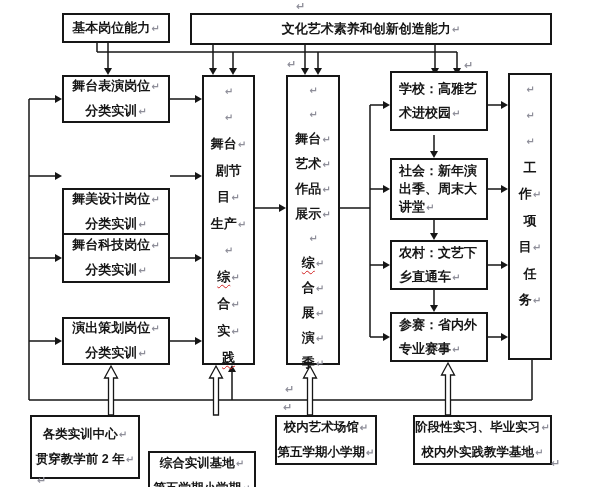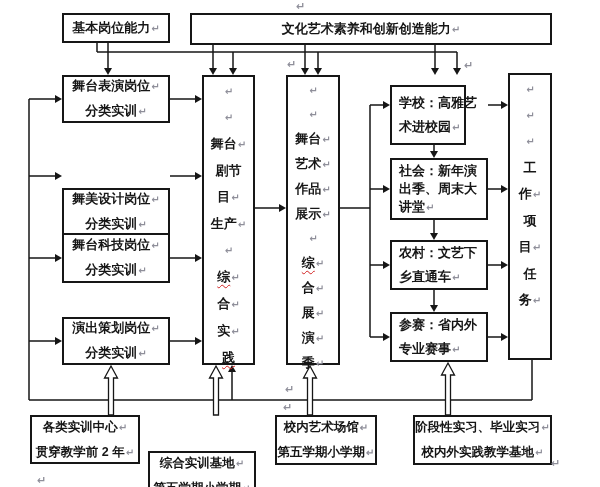--- a/index.html
+++ b/index.html
@@ -164,21 +164,21 @@
       <div class="ln"><span class="tx">作品</span><span class="rm">↵</span></div>
       <div class="ln"><span class="tx">展示</span><span class="rm">↵</span></div>
       <div class="ln blank"><span class="rm">↵</span></div>
       <div class="ln"><span class="tx wv">综</span><span class="rm">↵</span></div>
       <div class="ln"><span class="tx">合</span><span class="rm">↵</span></div>
       <div class="ln"><span class="tx">展</span><span class="rm">↵</span></div>
       <div class="ln"><span class="tx">演</span><span class="rm">↵</span></div>
       <div class="ln"><span class="tx">季</span><span class="rm">↵</span></div>
     </div>
 
-  <div class="box two leftalign" style="left:390px;top:85px;width:76px;height:60px;">
+  <div class="box two leftalign" style="left:390px;top:71px;width:98px;height:60px;">
       <div class="ln"><span class="tx">学校：高雅艺</span></div>
       <div class="ln"><span class="tx">术进校园</span><span class="rm">↵</span></div>
     </div>
   <div class="box three leftalign" style="left:390px;top:158px;width:98px;height:62px;">
       <div class="ln"><span class="tx">社会：新年演</span></div>
       <div class="ln"><span class="tx">出季、周末大</span></div>
       <div class="ln"><span class="tx">讲堂</span><span class="rm">↵</span></div>
     </div>
   <div class="box two leftalign" style="left:390px;top:240px;width:98px;height:50px;">
       <div class="ln"><span class="tx">农村：文艺下</span></div>
@@ -194,21 +194,21 @@
       <div class="ln blank"><span class="rm">↵</span></div>
       <div class="ln blank"><span class="rm">↵</span></div>
       <div class="ln"><span class="tx">工</span></div>
       <div class="ln"><span class="tx">作</span><span class="rm">↵</span></div>
       <div class="ln"><span class="tx">项</span></div>
       <div class="ln"><span class="tx">目</span><span class="rm">↵</span></div>
       <div class="ln"><span class="tx">任</span></div>
       <div class="ln"><span class="tx">务</span><span class="rm">↵</span></div>
     </div>
 
-  <div class="box two small" style="left:30px;top:415px;width:110px;height:49px;">
+  <div class="box two small" style="left:30px;top:415px;width:110px;height:64px;">
       <div class="ln"><span class="tx">各类实训中心</span><span class="rm">↵</span></div>
       <div class="ln"><span class="tx">贯穿教学前 2 年</span><span class="rm">↵</span></div>
     </div>
   <div class="box two small" style="left:148px;top:415px;width:108px;height:50px;margin-top:36px;">
       <div class="ln"><span class="tx">综合实训基地</span><span class="rm">↵</span></div>
       <div class="ln"><span class="tx">第五学期小学期</span><span class="rm">↵</span></div>
     </div>
   <div class="box two small" style="left:275px;top:415px;width:102px;height:50px;font-family:Liberation Serif, serif;">
       <div class="ln"><span class="tx">校内艺术场馆</span><span class="rm">↵</span></div>
       <div class="ln"><span class="tx">第五学期小学期</span><span class="rm">↵</span></div>

